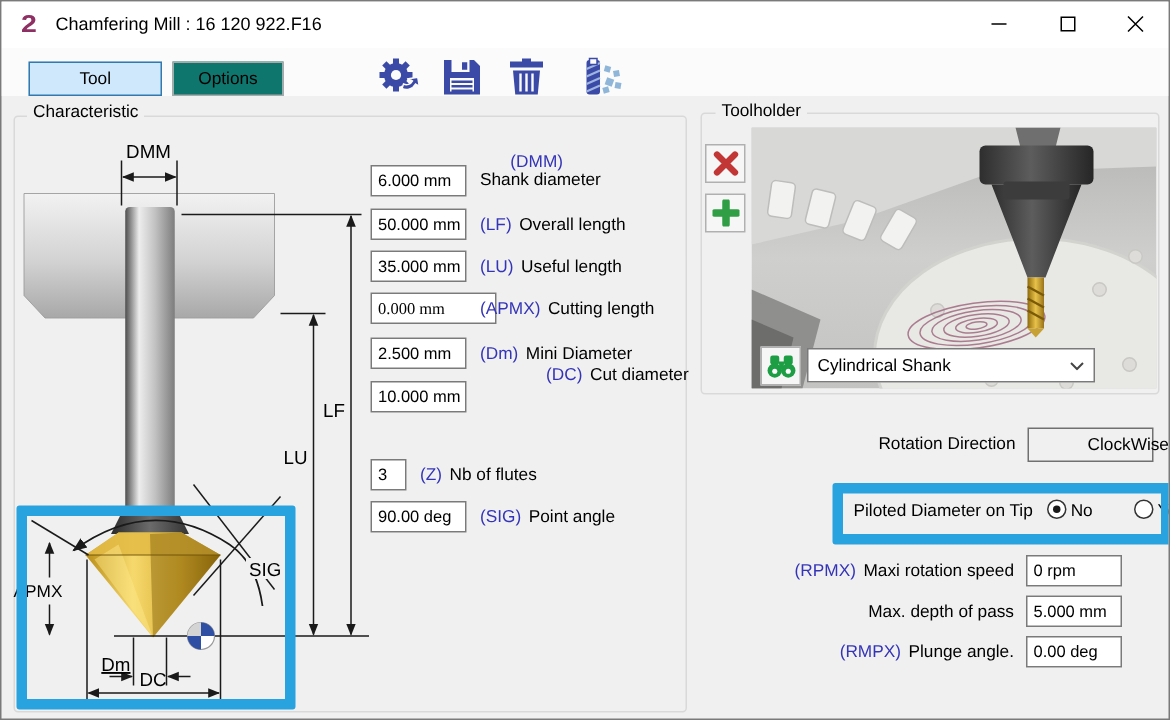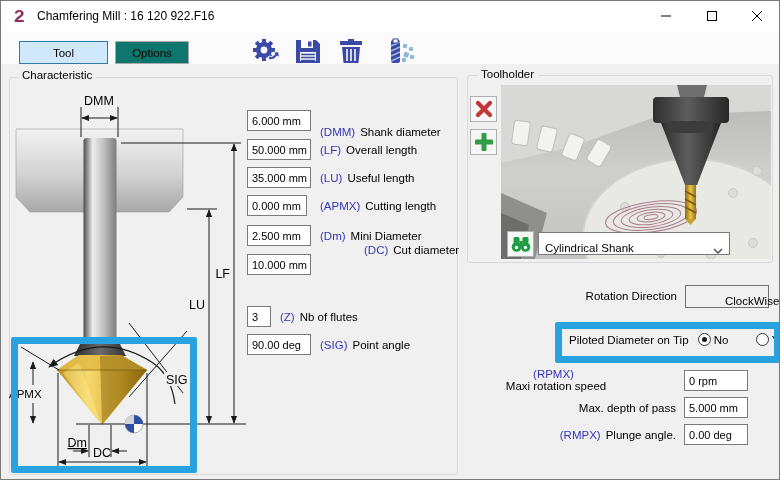--- a/index.html
+++ b/index.html
@@ -22,21 +22,21 @@
   .groupbox{border:1px solid #d9d9d9;border-radius:3px;}
   .grouplabel{font-size:11.5px;color:#000;background:#f0f0f0;padding:0 4px;}
   
   .fieldbox{height:21px;background:#fff;border:1px solid #7a7a7a;font-size:11px;
     display:flex;align-items:center;padding-left:4px;color:#000;}
   .fieldlabel{font-size:11.5px;height:21px;display:flex;align-items:center;white-space:nowrap;color:#000;}
   .code{color:#3434b8;margin-right:5px;}
   .b{font-weight:normal;}
   
   .rlabel{font-size:11.5px;height:22px;display:flex;align-items:center;justify-content:flex-end;white-space:nowrap;}
-  .dropdown{background:#fff;border:1px solid #7a7a7a;font-size:11.5px;display:flex;align-items:flex-end;
+  .dropdown{background:#fff;border:1px solid #7a7a7a;font-size:11.5px;display:flex;align-items:center;
     padding:0 6px;justify-content:space-between;}
   .dropdown.gray{background:#f0f0f0;border:1px solid #707070;}
   .radio{width:13px;height:13px;border:1px solid #333;border-radius:50%;background:#fff;
     display:inline-block;vertical-align:-2px;margin-right:3px;position:relative;}
   .radio.checked::after{content:"";position:absolute;left:3px;top:3px;width:5px;height:5px;
     border-radius:50%;background:#1a1a1a;}
   .hlbox{border:7px solid #29a3e0;border-radius:2px;background:transparent;pointer-events:none;}
   .sqbtn{width:27px;height:26px;background:#f6f6f6;border:1px solid #b0b0b0;
     display:flex;align-items:center;justify-content:center;}
   text{font-family:"Liberation Sans",sans-serif;}
@@ -212,38 +212,38 @@
       <circle cx="133" cy="423" r="9" fill="#ffffff" stroke="#9a9a9a" stroke-width=".8"></circle>
       <path d="M133,423 L133,414 A9,9 0 0 1 142,423 Z" fill="#2e4fa3"></path>
       <path d="M133,423 L133,432 A9,9 0 0 1 124,423 Z" fill="#2e4fa3"></path>
       <path d="M133,423 L124,423 A9,9 0 0 1 133,414 Z" fill="#d4d4d4"></path>
     </g>
   </svg>
 
   <div class="abs hlbox" style="left:10px;top:336px;width:186px;height:136px;"></div>
 
   <div class="abs fieldbox" style="left:246px;top:109px;width:64px;">6.000 mm</div>
-  <div class="abs fieldlabel" style="left:319px;top:120px;">
+  <div class="abs fieldlabel" style="left:319px;top:101px;flex-direction:column;">
       <span class="code">(DMM)</span>
       <span>Shank diameter</span>
     </div>
 
   <div class="abs fieldbox" style="left:246px;top:138px;width:64px;">50.000 mm</div>
   <div class="abs fieldlabel" style="left:319px;top:138px;">
       <span class="code">(LF)</span>
       <span>Overall length</span>
     </div>
 
   <div class="abs fieldbox" style="left:246px;top:166px;width:64px;">35.000 mm</div>
   <div class="abs fieldlabel" style="left:319px;top:166px;">
       <span class="code">(LU)</span>
       <span>Useful length</span>
     </div>
 
-  <div class="abs fieldbox" style="left:246px;top:194px;width:60px;">0.000 mm</div>
+  <div class="abs fieldbox" style="left:246px;top:194px;width:84px;font-family:Liberation Serif, serif;">0.000 mm</div>
   <div class="abs fieldlabel" style="left:319px;top:194px;">
       <span class="code b">(APMX)</span>
       <span>Cutting length</span>
     </div>
 
   <div class="abs fieldbox" style="left:246px;top:224px;width:64px;">2.500 mm</div>
   <div class="abs fieldlabel" style="left:319px;top:224px;">
       <span class="code">(Dm)</span>
       <span>Mini Diameter</span>
     </div>
@@ -370,21 +370,21 @@
       </svg>
   </div>
 
   <div class="abs" style="left:568px;top:332px;font-size:11.5px;white-space:nowrap;">
     <span>Piloted Diameter on Tip</span>
     <span style="margin-left:6px;"><span class="radio checked"></span><span>No</span></span>
     <span style="margin-left:24px;"><span class="radio"></span><span>Yes</span></span>
   </div>
   <div class="abs hlbox" style="left:554px;top:321px;width:226px;height:41px;"></div>
 
-  <div class="abs rlabel" style="right:103px;top:369px;width:240px;flex-direction:column;">
+  <div class="abs rlabel" style="right:103px;top:369px;width:240px;">
       <span class="code">(RPMX)</span>
       <span>Maxi rotation speed</span>
     </div>
   <div class="abs fieldbox" style="left:683px;top:369px;width:64px;">0 rpm</div>
 
   <div class="abs rlabel" style="right:103px;top:396px;width:240px;">
       <span>Max. depth of pass</span>
     </div>
   <div class="abs fieldbox" style="left:683px;top:396px;width:64px;">5.000 mm</div>
 

